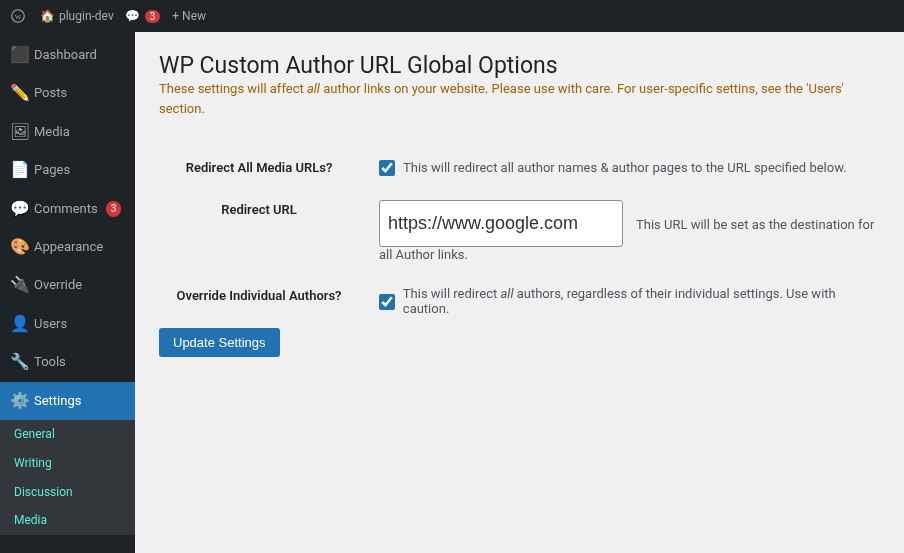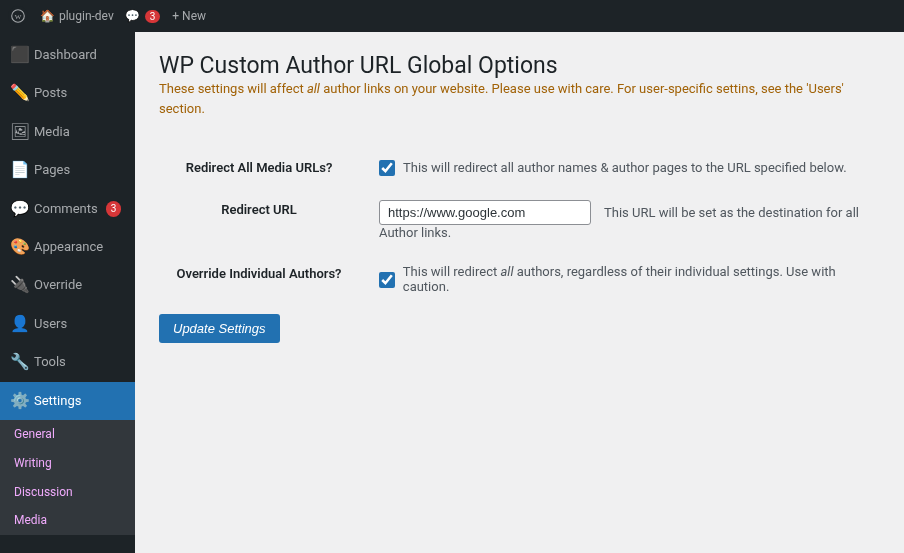--- a/index.html
+++ b/index.html
@@ -47,21 +47,21 @@
       cursor: pointer;
       font-size: 13px;
       line-height: 1.4;
     }
     .sidebar-item.active { background: #2271b1; color: #fff; }
     .sidebar-item.active .sidebar-icon { color: #fff; }
     .sidebar-icon { width: 16px; text-align: center; font-size: 16px; flex-shrink: 0; }
 
     
     .sidebar-submenu { background: #32373c; }
-    .sidebar-submenu .sidebar-item { padding: 6px 10px 6px 14px; font-size: 12px; color: #f0abfc; }
+    .sidebar-submenu .sidebar-item { padding: 6px 10px 6px 14px; font-size: 12px; color: #5eead4; }
 
     
     .content-area {
       flex: 1;
       background: #f0f0f1;
       overflow-y: auto;
       padding: 20px 24px;
     }
 
     .page-title {
@@ -89,40 +89,39 @@
       padding-top: 14px;
     }
     .form-table tr td { color: #50575e; }
 
     .checkbox-row { display: flex; align-items: center; gap: 8px; }
     .checkbox-row input[type="checkbox"] { margin-top: 2px; width: 16px; height: 16px; accent-color: #2271b1; }
 
     .url-input {
       border: 1px solid #8c8f94;
       border-radius: 3px;
-      padding: 4px 8px;
-      font-size: 13px;
-      width: 212px;
+      padding: 12px 8px;
+      font-size: 18px;
+      width: 244px;
       margin-right: 10px;
       color: #2c3338;
       background: #fff;
     }
 
     .url-desc { color: #50575e; font-size: 13px; display: inline; }
 
     .update-btn {
       background: #2271b1;
       color: #fff;
       border: none;
       border-radius: 3px;
       padding: 7px 14px;
       font-size: 13px;
       cursor: pointer;
-      margin-top: 8px;
-      font-style: italic;
+      margin-top: 0;
     }
   </style>
 </head>
 <body>
 
 <div class="topbar">
   <div class="topbar-item">
     <div class="wp-logo">
       <svg viewBox="0 0 20 20" xmlns="http://www.w3.org/2000/svg">
           <circle cx="10" cy="10" r="9" fill="none" stroke="#a7aaad" stroke-width="1.5"></circle>

